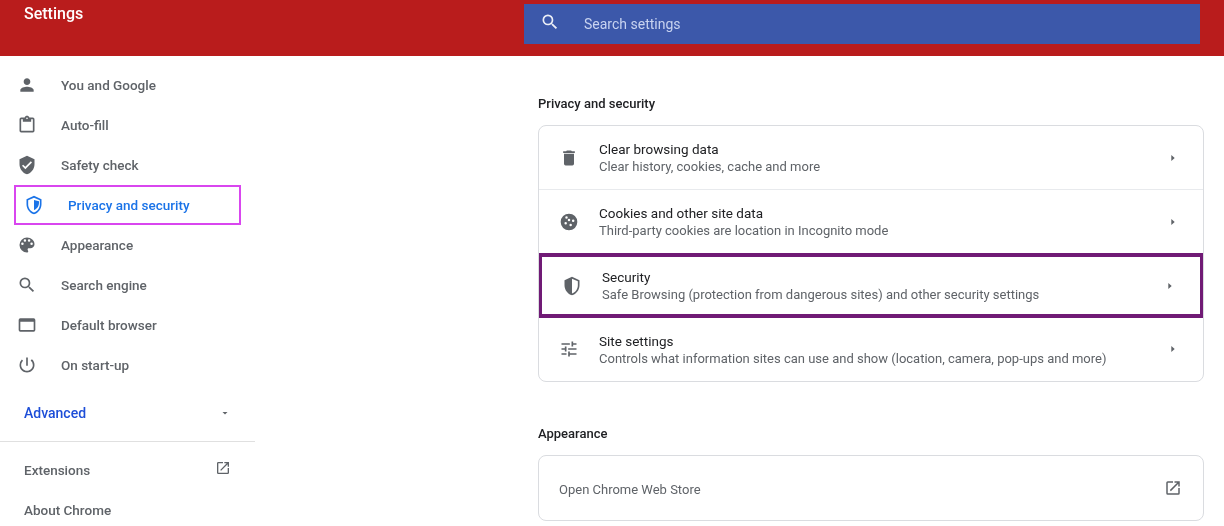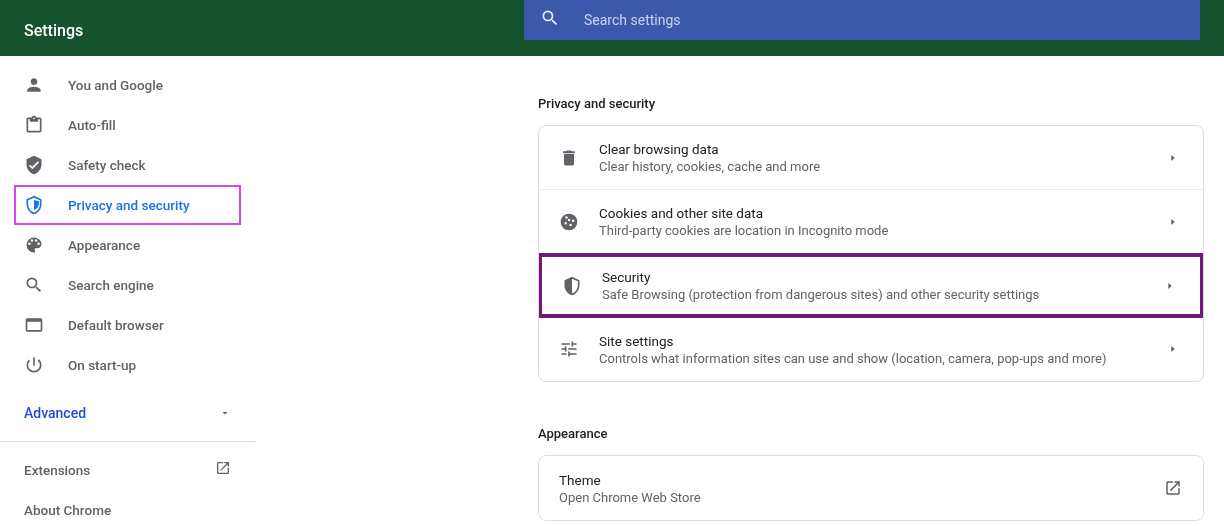--- a/index.html
+++ b/index.html
@@ -9,24 +9,24 @@
       font-family: 'Roboto', 'Segoe UI', Arial, sans-serif;
     }
     body {
       width: 1224px;
       height: 526px;
       background: #fff;
       overflow: hidden;
     }
     .header {
       height: 56px;
-      background: #14532d;
-      display: flex;
-      align-items: flex-end;
-      padding: 16px 16px;
+      background: #b91c1c;
+      display: flex;
+      align-items: flex-start;
+      padding: 4px 16px;
     }
     .header-title {
       color: #fff;
       font-size: 16px;
       font-weight: 500;
       margin-left: 8px;
       width: 500px;
     }
     .search-bar {
       background: #3c58aa;
@@ -61,21 +61,21 @@
     }
     .sidebar {
       width: 256px;
       padding-top: 9px;
       border-right: 1px solid transparent;
     }
     .sidebar-item {
       height: 40px;
       display: flex;
       align-items: center;
-      padding: 0 24px;
+      padding: 0 17px;
       cursor: pointer;
       position: relative;
     }
     .sidebar-item .icon {
       width: 20px;
       height: 20px;
       display: flex;
       align-items: center;
       justify-content: center;
       margin-right: 24px;
@@ -407,21 +407,20 @@
         </div>
 
       </div>
 
       <div class="section-gap"></div>
 
       <div class="section-title">Appearance</div>
       <div class="card">
         <div class="card-row">
           <div class="row-text">
-            <div class="row-title">Theme</div>
             <div class="row-sub">Open Chrome Web Store</div>
           </div>
           <span class="row-ext">
             <svg width="18" height="18" viewBox="0 0 24 24" fill="#5f6368">
                 <path d="M19 19H5V5h7V3H5a2 2 0 00-2 2v14a2 2 0 002 2h14a2 2 0 002-2v-7h-2v7zM14 3v2h3.59l-9.83 9.83 1.41 1.41L19 6.41V10h2V3h-7z"></path>
               </svg>
           </span>
         </div>
       </div>
 

